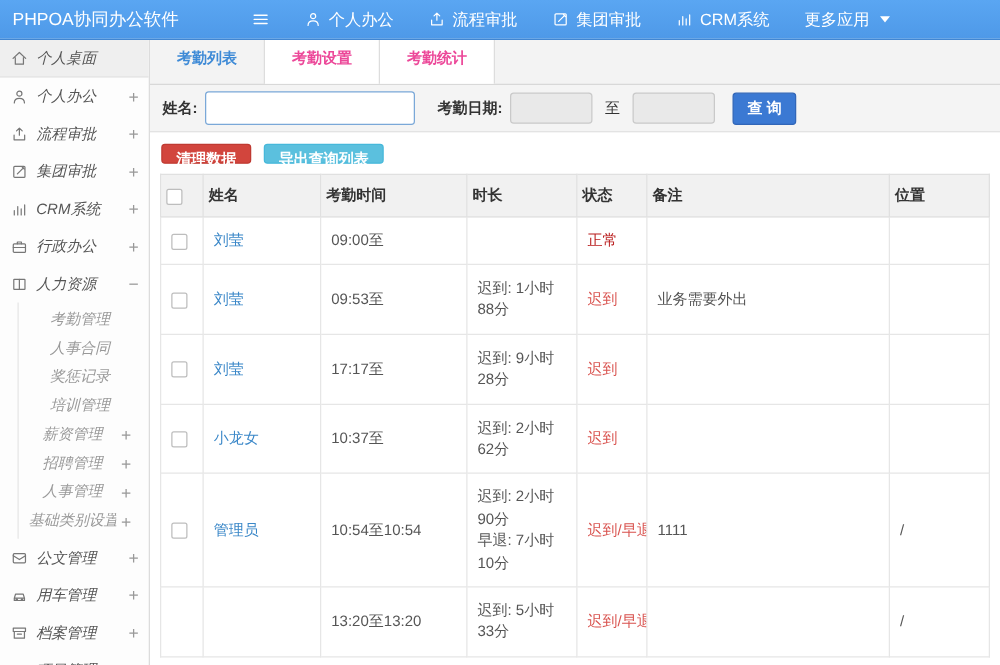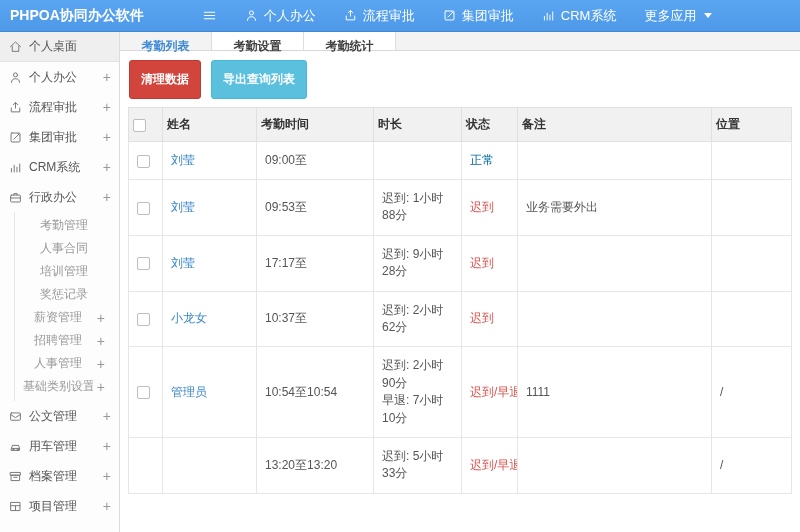--- a/index.html
+++ b/index.html
@@ -2,78 +2,78 @@
 <html><head>
 <meta charset="utf-8">
 <style>
   * { margin:0; padding:0; box-sizing:border-box; }
   html,body { width:800px; height:532px; overflow:hidden; font-family:"Liberation Sans", sans-serif; background:#fff; }
 
   
   .topbar { position:absolute; top:0; left:0; width:800px; height:32px;
     background:linear-gradient(#5aa6f2,#4e99e8); border-bottom:1px solid #4186d2;
     display:flex; align-items:center; color:#fff; z-index:20; }
-  .logo { font-size:14px; font-weight:bold; padding:0 10px; letter-spacing:0; white-space:nowrap; }
+  .logo { font-size:14px; font-weight:normal; padding:0 10px; letter-spacing:0; white-space:nowrap; }
   .hamburger { margin-left:48px; display:flex; align-items:center; cursor:pointer; }
   .topmenu { display:flex; align-items:center; margin-left:28px; gap:28px; }
   .topmenu-item { display:flex; align-items:center; gap:6px; font-size:13px; cursor:pointer; white-space:nowrap; }
   .caret-down { width:0; height:0; border-left:4px solid transparent; border-right:4px solid transparent;
     border-top:5px solid #fff; display:inline-block; margin-left:2px; }
   .icon svg { display:block; }
 
   
   .sidebar { position:absolute; top:32px; left:0; bottom:0; width:120px; background:#fdfdfd;
     border-right:1px solid #dcdcdc; overflow:hidden; z-index:10; }
   .nav-item { height:30px; display:flex; align-items:center; padding:0 8px 0 9px;
     font-size:12px; color:#555; cursor:pointer; }
   .nav-item.active { background:#efefef; border-bottom:1px solid #e3e3e3; }
   .nav-item .icon { color:#777; margin-right:7px; display:flex; }
-  .nav-label { flex:1 1 auto; white-space:nowrap; overflow:hidden; }
+  .nav-label { flex:1 1 auto; white-space:nowrap; overflow:hidden;font-style:italic; }
   .expand-sign { color:#999; font-size:14px; font-weight:normal; margin-left:4px; }
   .subnav { margin-left:14px; border-left:1px solid #e6e6e6; padding:2px 0 3px 0; }
   .subnav-item { height:23px; display:flex; align-items:center; padding:0 14px 0 8px;
     font-size:12px; color:#999; cursor:pointer;text-align:center; }
 
   
   .main { position:absolute; top:32px; left:120px; right:0; bottom:0; background:#fff; overflow:hidden; }
 
-  .tabstrip { height:19px; background:#f3f3f3; border-bottom:1px solid #d8d8d8; display:flex; }
+  .tabstrip { height:36px; background:#f3f3f3; border-bottom:1px solid #d8d8d8; display:flex; }
   .tab { width:92px; line-height:29px; text-align:center; font-size:12px; font-weight:bold;
-    color:#404040; background:#fff; border-right:1px solid #ddd; cursor:pointer; }
+    color:#ec4899; background:#fff; border-right:1px solid #ddd; cursor:pointer; }
   .tab.active { background:transparent; color:#3e8ad6; border-left:none; }
 
   .searchrow { height:38px; background:#f4f4f4; border-bottom:1px solid #ddd;
     display:flex; align-items:center; padding:0 10px; font-size:12px; color:#333; }
   .searchrow label { font-weight:bold; white-space:nowrap; }
   .name-input { width:168px; height:27px; margin-left:6px; border:1px solid #7aa8d8; border-radius:3px;
     background:#fff; padding:0 6px; font-size:12px; outline:none; }
   .date-label { margin-left:18px; }
   .date-input { width:66px; height:25px; margin-left:6px; border:1px solid #c9c9c9; border-radius:3px;
     background:#e9e9e9; padding:0 5px; font-size:12px; outline:none; }
   .to-label { margin:0 4px 0 10px; font-weight:normal; }
   .query-btn { margin-left:14px; height:26px; padding:0 11px; background:#3b79d3; border:1px solid #3166b8;
     color:#fff; font-size:12px; font-weight:bold; border-radius:3px; cursor:pointer; white-space:nowrap; }
 
   .btnrow { padding:9px 9px 8px 9px; background:#fff; display:flex; gap:10px; }
-  .btn { height:39px; line-height:23px; padding:0 11px; border-radius:3px; font-size:12px; font-weight:bold;
+  .btn { height:16px; line-height:23px; padding:0 11px; border-radius:3px; font-size:12px; font-weight:bold;
     color:#fff; cursor:pointer; border:1px solid transparent; white-space:nowrap; }
   .btn-danger { background:#d2453d; border-color:#bf3a32; }
   .btn-info   { background:#5bc0de; border-color:#46b8da; }
 
   .tablewrap { padding:0 8px; }
   table { width:100%; border-collapse:collapse; table-layout:fixed; font-size:12px; }
   th { background:#f1f1f1; border:1px solid #e0e0e0; padding:8px 4px; text-align:left;
     font-weight:bold; color:#333; }
   td { border:1px solid #e6e6e6; padding:10px 6px 10px 8px; color:#555; vertical-align:middle;
     overflow:hidden; }
   .chk { display:inline-block; width:13px; height:13px; background:#fff; border:1px solid #bdbdbd;
     border-radius:2px; vertical-align:middle; cursor:pointer; }
   .name-link { color:#3a87c8; text-decoration:none; cursor:pointer; }
   .status-late { color:#d9534f; white-space:nowrap; }
-  .status-normal { color:#0369a1; }
+  .status-normal { color:#b91c1c; }
   .dur-line { line-height:1.45; }
 </style>
 </head>
 <body>
 
 <div class="topbar">
   <div class="logo">PHPOA协同办公软件</div>
   <div class="hamburger icon">
       <span class="icon">
         <svg width="15" height="15" viewBox="0 0 16 16" fill="none" stroke="currentColor" stroke-width="1.2" stroke-linecap="round" stroke-linejoin="round">
@@ -175,32 +175,42 @@
     <div class="nav-item">
       <span class="icon">
         <svg width="13" height="13" viewBox="0 0 16 16" fill="none" stroke="currentColor" stroke-width="1.2" stroke-linecap="round" stroke-linejoin="round">
           <rect x="2" y="5" width="12" height="8.5" rx="1"></rect>
           <path d="M6 5V3.2h4V5M2 8.6h12"></path>
         </svg>
       </span>
       <span class="nav-label">行政办公</span>
       <span class="expand-sign">+</span>
     </div>
+    <div class="nav-item">
+      <span class="icon">
+        <svg width="13" height="13" viewBox="0 0 16 16" fill="none" stroke="currentColor" stroke-width="1.2" stroke-linecap="round" stroke-linejoin="round">
+          <rect x="2.5" y="3" width="11" height="10" rx="0.5"></rect>
+          <path d="M8 3v10"></path>
+        </svg>
+      </span>
+      <span class="nav-label">人力资源</span>
+      <span class="expand-sign">−</span>
+    </div>
     <div class="subnav">
       <div class="subnav-item">
         <span class="nav-label">考勤管理</span>
       </div>
       <div class="subnav-item">
         <span class="nav-label">人事合同</span>
       </div>
       <div class="subnav-item">
+        <span class="nav-label">奖惩记录</span>
+      </div>
+      <div class="subnav-item">
         <span class="nav-label">培训管理</span>
-      </div>
-      <div class="subnav-item">
-        <span class="nav-label">奖惩记录</span>
       </div>
       <div class="subnav-item">
         <span class="nav-label">薪资管理</span>
         <span class="expand-sign">+</span>
       </div>
       <div class="subnav-item">
         <span class="nav-label">招聘管理</span>
         <span class="expand-sign">+</span>
       </div>
       <div class="subnav-item">
@@ -256,20 +266,29 @@
     </div>
   </div>
 
 <div class="main">
   <div class="tabstrip">
       <div class="tab active">考勤列表</div>
       <div class="tab">考勤设置</div>
       <div class="tab">考勤统计</div>
     </div>
 
+  <div class="searchrow">
+    <label>姓名:</label>
+    <input class="name-input" type="text" value="" style="">
+    <label class="date-label">考勤日期:</label>
+    <input class="date-input" type="text" value="" style="">
+    <span class="to-label">至</span>
+    <input class="date-input" type="text" value="" style="">
+    <button class="query-btn">查 询</button>
+  </div>
 
   <div class="btnrow">
     <button class="btn btn-danger">清理数据</button>
     <button class="btn btn-info">导出查询列表</button>
   </div>
 
   <div class="tablewrap">
     <table>
       <colgroup>
         <col style="width:34px">

